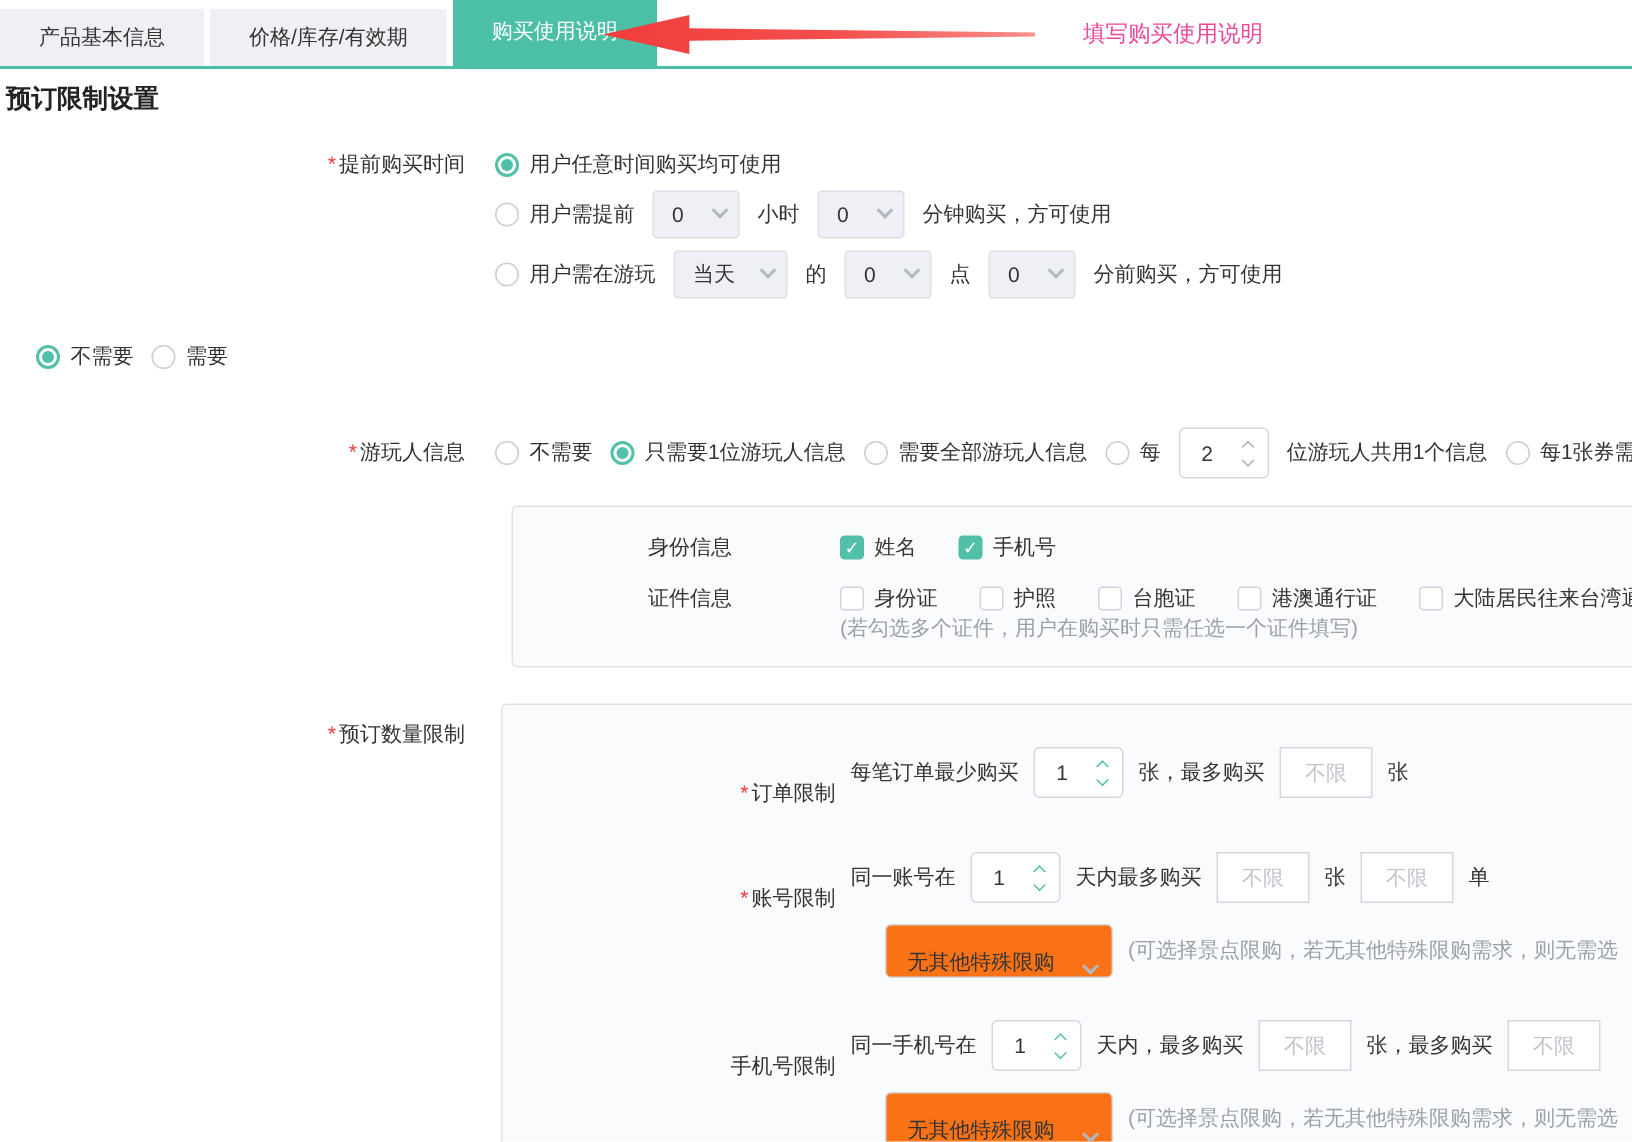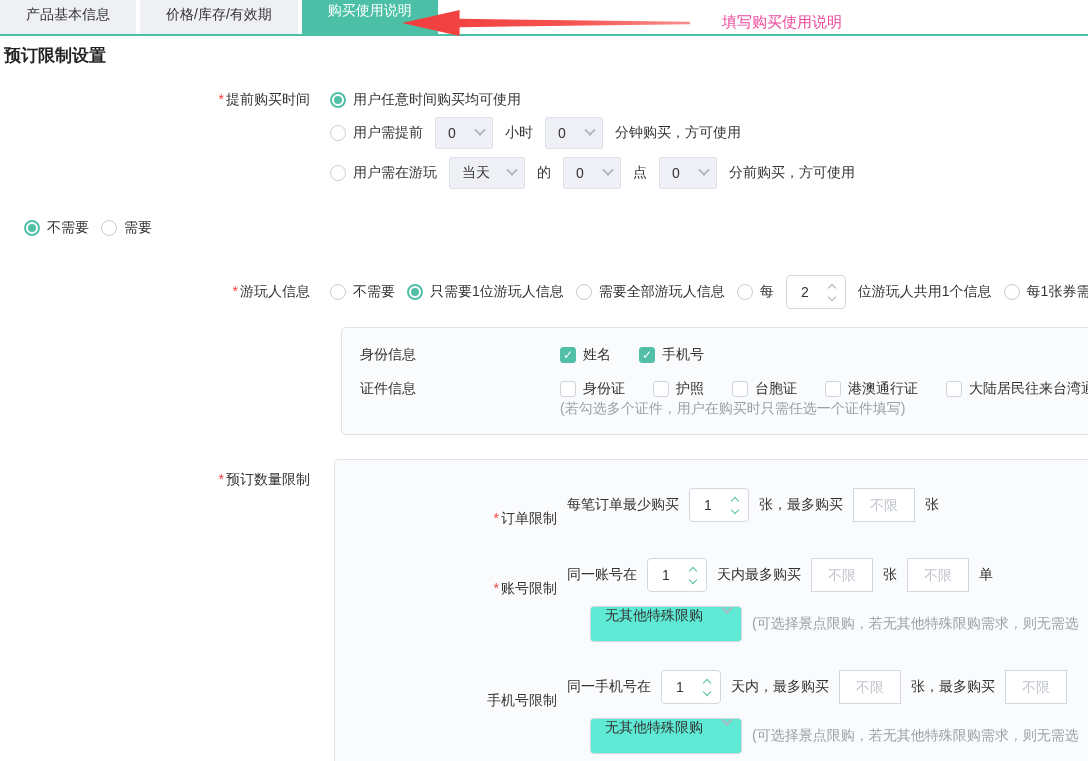--- a/index.html
+++ b/index.html
@@ -1,20 +1,20 @@
 <!DOCTYPE html>
 <html><head>
 <meta charset="utf-8">
 <style>
   * { box-sizing: border-box; margin: 0; padding: 0; }
   html, body { width: 1088px; height: 761px; overflow: hidden; background: #fff;
     font-family: "Liberation Sans", "DejaVu Sans", sans-serif; font-size: 14px; color: #333; }
 
   
-  .tabbar { position: relative; height: 36px; border-bottom: 2px solid #4cc0a6; display: flex; align-items: flex-end; }
+  .tabbar { position: relative; height: 46px; border-bottom: 2px solid #4cc0a6; display: flex; align-items: flex-end; }
   .tab { height: 38px; display: flex; align-items: center; padding: 0 26px; background: #eef0f4;
          margin-right: 4px; cursor: pointer; white-space: nowrap; }
   .tab.active { height: 46px; background: #4cc0a6; color: #fff; }
   .anno-arrow { position: absolute; left: 402px; top: 10px; width: 288px; height: 26px;
     background: linear-gradient(90deg, #f03c3c 0%, #f4504d 55%, #f98f8c 100%);
     clip-path: polygon(0 50%, 20% 0, 20% 34%, 100% 45%, 100% 55%, 20% 66%, 20% 100%); }
   .anno-text { position: absolute; left: 722px; top: 13px; color: #ec4899; font-size: 15px; white-space: nowrap; }
 
   
   .page { padding: 8px 0 0 4px; }
@@ -32,22 +32,22 @@
   .rdot.sel::after { content: ""; position: absolute; left: 2px; top: 2px; width: 8px; height: 8px; border-radius: 50%; background: #52c0a8; }
 
   
   .gsel { height: 32px; background: #eef0f5; border: 1px solid #dcdfe6; border-radius: 3px;
           display: inline-flex; align-items: center; justify-content: space-between; padding: 0 8px 0 12px; cursor: pointer; flex: none; }
   .gsel.w56 { width: 58px; } .gsel.w72 { width: 76px; }
   .chev { width: 8px; height: 8px; border-right: 2px solid #b2b8c2; border-bottom: 2px solid #b2b8c2;
           transform: rotate(45deg) translate(-2px,-2px); flex: none; }
 
   
-  .wsel { width: 152px; height: 36px; background: #5eead4; border: 1px solid #d3d8e0; border-radius: 4px;
-          display: inline-flex; align-items: flex-start; justify-content: space-between; padding: 0 10px 0 14px; cursor: pointer; flex: none; }
+  .wsel { width: 152px; height: 36px; background: #f97316; border: 1px solid #d3d8e0; border-radius: 4px;
+          display: inline-flex; align-items: flex-end; justify-content: space-between; padding: 0 10px 0 14px; cursor: pointer; flex: none; }
 
   
   .stepper { display: inline-flex; align-items: stretch; width: 60px; height: 34px; border: 1px solid #d3d8e0;
              border-radius: 4px; background: #fff; overflow: hidden; flex: none; }
   .stepper input { width: 36px; border: 0; outline: none; text-align: center; font-size: 14px; color: #333; background: transparent; }
   .steps { display: flex; flex-direction: column; justify-content: center; align-items: center; width: 18px; row-gap: 3px; cursor: pointer; }
   .schev { width: 6px; height: 6px; border-right: 1.5px solid #52c0a8; border-bottom: 1.5px solid #52c0a8; }
   .schev.up { transform: rotate(-135deg); } .schev.dn { transform: rotate(45deg); }
   .stepper.gray .schev { border-color: #aab1bc; }
 
@@ -59,21 +59,21 @@
   
   .cb { display: inline-flex; align-items: center; cursor: pointer; margin-right: 28px; white-space: nowrap; }
   .cbox { width: 16px; height: 16px; border-radius: 3px; border: 1px solid #cfd4dc; background: #fff; margin-right: 7px;
           display: inline-flex; align-items: center; justify-content: center; flex: none; }
   .cbox.on { background: #52c0a8; border-color: #52c0a8; color: #fff; font-size: 12px; line-height: 1; }
 
   
   .panel { background: #fafbfd; border: 1px solid #e0e3e9; border-radius: 4px; width: 760px; }
   .panel1 { margin-left: 337px; margin-top: 18px; padding: 18px 0 12px 18px; }
   .brow { display: flex; align-items: center; margin-bottom: 16px; }
-  .blab { width: 200px; flex: none; }
+  .blab { width: 200px; flex: none; text-align: center; }
   .hint { color: #9ba0a8; }
   .bhint { margin-left: 200px; margin-top: -6px; margin-bottom: 4px; }
 
   .panel2 { margin-left: 2px; padding: 22px 0 38px 0; }
   .qrow { display: flex; align-items: center; column-gap: 10px; white-space: nowrap; }
   .qlab { width: 222px; flex: none; text-align: right; margin-top: 28px; }
   .mb24 { margin-bottom: 24px; } .mb6 { margin-bottom: 8px; } .mb22 { margin-bottom: 22px; }
   .indent { margin-left: 255px; }
 
   .mt30 { margin-top: 30px; } .mt38 { margin-top: 38px; } .mt24 { margin-top: 24px; }

